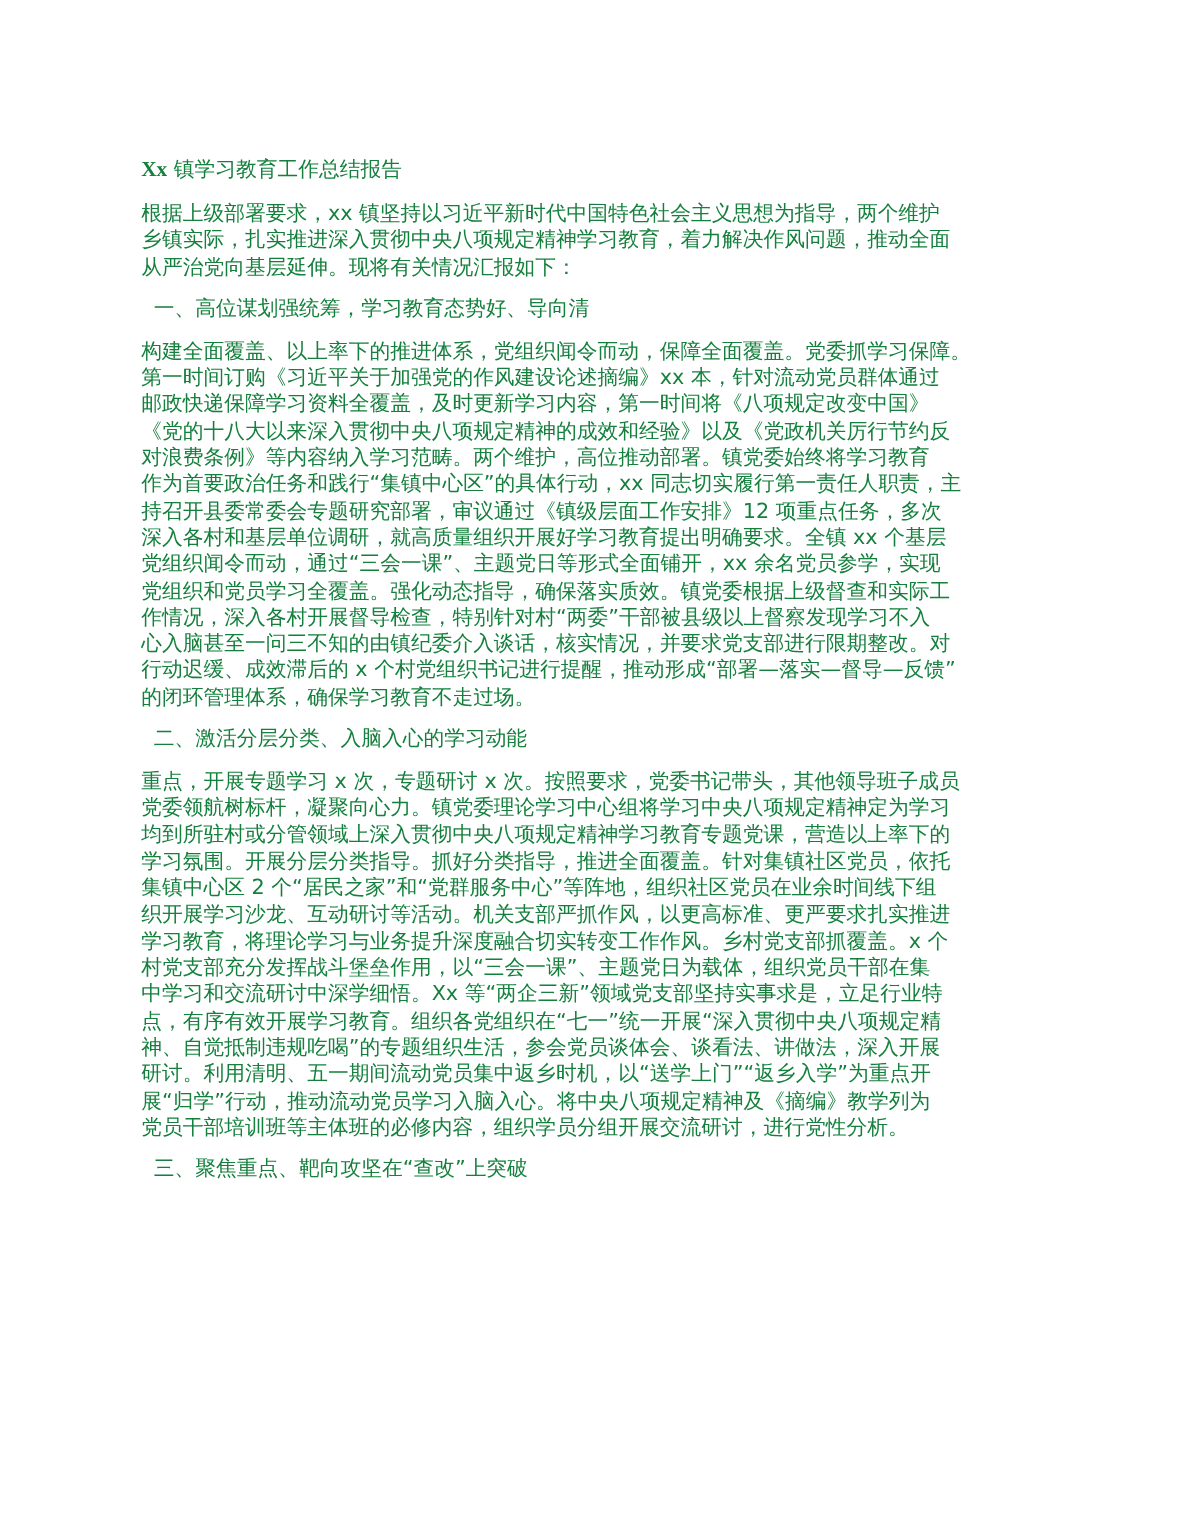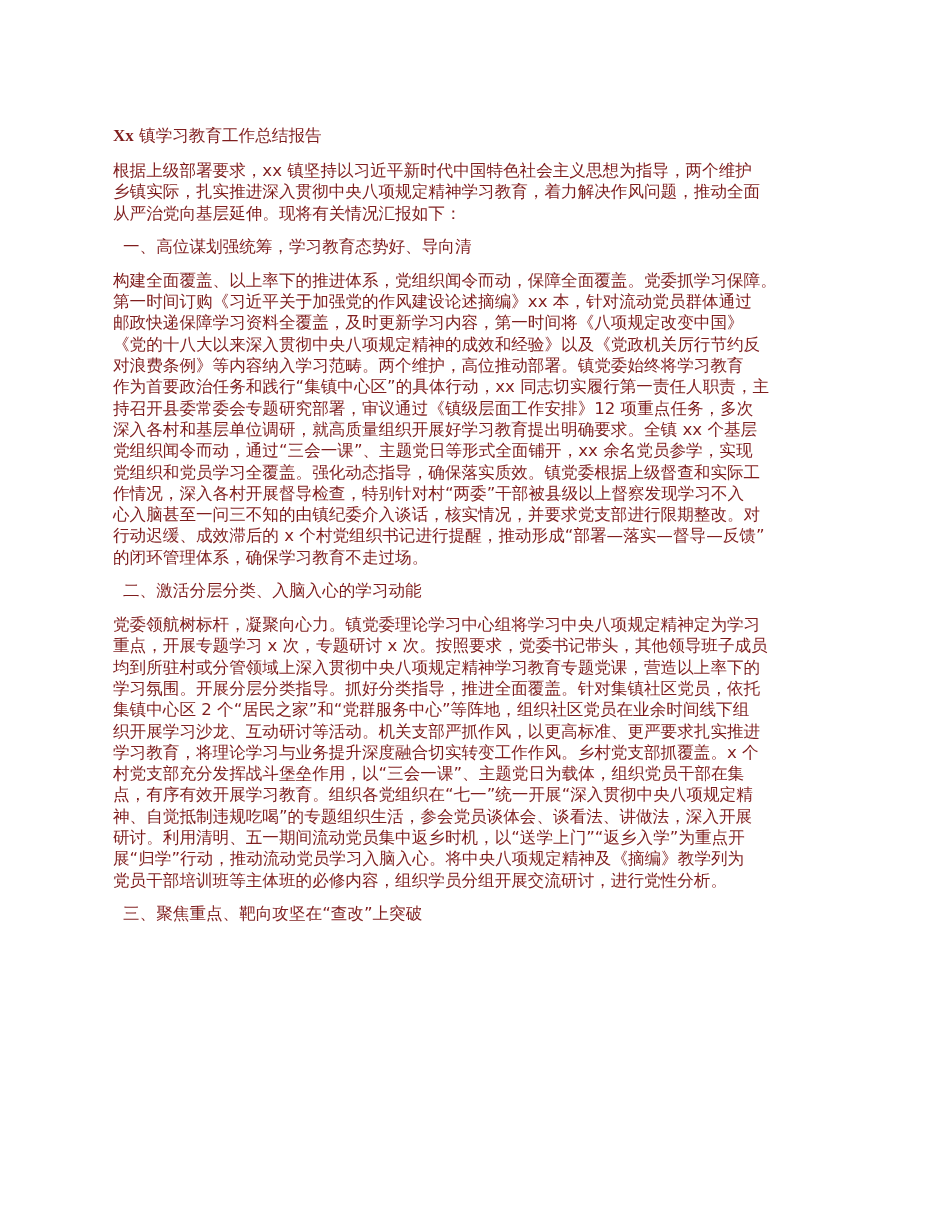--- a/index.html
+++ b/index.html
@@ -1,20 +1,20 @@
 <!DOCTYPE html>
 <html><head>
 <meta charset="utf-8">
 <style>
   html, body { margin: 0; padding: 0; background: #ffffff; }
   body { width: 950px; height: 1230px; position: relative; overflow: hidden; }
   .page {
     position: absolute; left: 113px; top: 124px; width: 760px;
     font-family: "DejaVu Sans", sans-serif;
-    color: #7f1d1d; font-size: 16.6px; line-height: 21.3px;
+    color: #15803d; font-size: 16.6px; line-height: 21.3px;
   }
   .title { margin: 0 0 12px 0; font-size: 16.6px; font-weight: normal; line-height: 24px; }
   .title .latin { font-family: "Liberation Serif", serif; font-weight: bold; font-size: 17px; }
   .para { margin: 0 0 12px 0; white-space: nowrap; }
   .para .line { display: block; }
   .heading { margin: 0 0 12px 10px; line-height: 22px; }
 </style>
 </head>
 <body>
 
@@ -42,28 +42,29 @@
     <span class="line">党组织闻令而动，通过“三会一课”、主题党日等形式全面铺开，xx 余名党员参学，实现</span>
     <span class="line">党组织和党员学习全覆盖。强化动态指导，确保落实质效。镇党委根据上级督查和实际工</span>
     <span class="line">作情况，深入各村开展督导检查，特别针对村“两委”干部被县级以上督察发现学习不入</span>
     <span class="line">心入脑甚至一问三不知的由镇纪委介入谈话，核实情况，并要求党支部进行限期整改。对</span>
     <span class="line">行动迟缓、成效滞后的 x 个村党组织书记进行提醒，推动形成“部署—落实—督导—反馈”</span>
     <span class="line">的闭环管理体系，确保学习教育不走过场。</span>
   </div>
 
   <div class="heading">二、激活分层分类、入脑入心的学习动能</div>
   <div class="para">
+    <span class="line">重点，开展专题学习 x 次，专题研讨 x 次。按照要求，党委书记带头，其他领导班子成员</span>
     <span class="line">党委领航树标杆，凝聚向心力。镇党委理论学习中心组将学习中央八项规定精神定为学习</span>
-    <span class="line">重点，开展专题学习 x 次，专题研讨 x 次。按照要求，党委书记带头，其他领导班子成员</span>
     <span class="line">均到所驻村或分管领域上深入贯彻中央八项规定精神学习教育专题党课，营造以上率下的</span>
     <span class="line">学习氛围。开展分层分类指导。抓好分类指导，推进全面覆盖。针对集镇社区党员，依托</span>
     <span class="line">集镇中心区 2 个“居民之家”和“党群服务中心”等阵地，组织社区党员在业余时间线下组</span>
     <span class="line">织开展学习沙龙、互动研讨等活动。机关支部严抓作风，以更高标准、更严要求扎实推进</span>
     <span class="line">学习教育，将理论学习与业务提升深度融合切实转变工作作风。乡村党支部抓覆盖。x 个</span>
     <span class="line">村党支部充分发挥战斗堡垒作用，以“三会一课”、主题党日为载体，组织党员干部在集</span>
+    <span class="line">中学习和交流研讨中深学细悟。Xx 等“两企三新”领域党支部坚持实事求是，立足行业特</span>
     <span class="line">点，有序有效开展学习教育。组织各党组织在“七一”统一开展“深入贯彻中央八项规定精</span>
     <span class="line">神、自觉抵制违规吃喝”的专题组织生活，参会党员谈体会、谈看法、讲做法，深入开展</span>
     <span class="line">研讨。利用清明、五一期间流动党员集中返乡时机，以“送学上门”“返乡入学”为重点开</span>
     <span class="line">展“归学”行动，推动流动党员学习入脑入心。将中央八项规定精神及《摘编》教学列为</span>
     <span class="line">党员干部培训班等主体班的必修内容，组织学员分组开展交流研讨，进行党性分析。</span>
   </div>
 
   <div class="heading">三、聚焦重点、靶向攻坚在“查改”上突破</div>
 </div>
 

